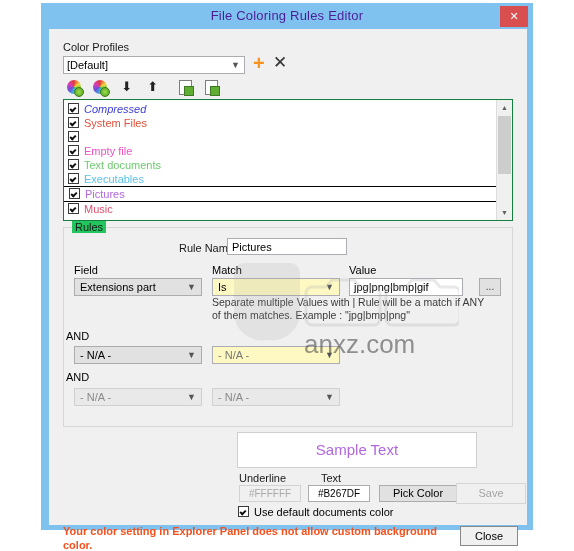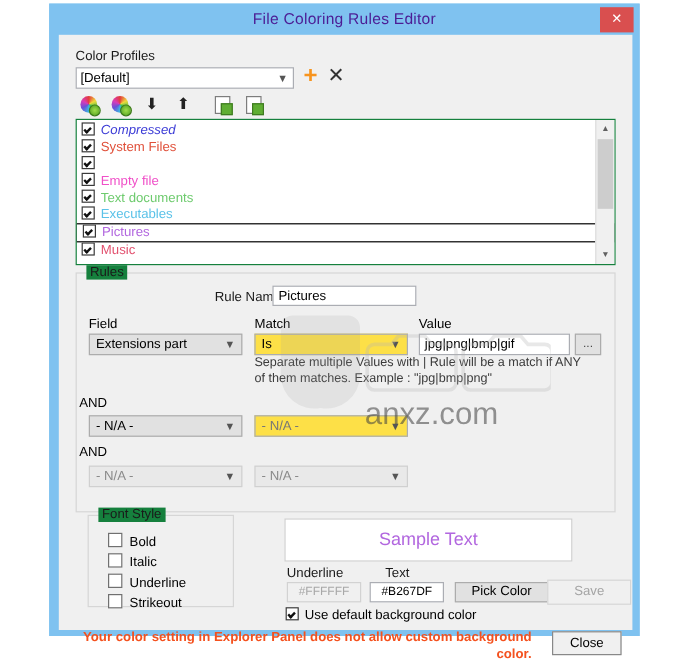--- a/index.html
+++ b/index.html
@@ -64,35 +64,35 @@
   .vscroll{position:absolute;right:0;top:0;width:15px;height:100%;background:#F0F0F0;
            border-left:1px solid #DDD;}
   .vscroll .ar{position:absolute;left:0;width:15px;height:15px;text-align:center;
                font-size:7px;line-height:15px;color:#606060;cursor:pointer;}
   .vscroll .up{top:0;} .vscroll .dn{bottom:0;}
   .vthumb{position:absolute;left:1px;top:16px;width:13px;height:58px;background:#CDCDCD;
           cursor:pointer;}
 
   
   .group{position:absolute;border:1px solid #D6D6D6;box-sizing:border-box;}
-  .group > .gtitle{position:absolute;left:8px;top:-7px;background:#15803d;padding:0 3px;
+  .group > .gtitle{position:absolute;left:8px;top:-7px;background:#22c55e;padding:0 3px;
                    font-size:11px;color:#1a1a1a;}
   #rules-group{left:14px;top:198px;width:450px;height:200px;}
   #font-group{left:24px;top:400px;width:122px;height:77px;}
 
   
   .rn-label{position:absolute;left:115px;top:14px;}
   .rn-input{position:absolute;left:163px;top:10px;width:120px;height:17px;background:#fff;
             border:1px solid #ABADB3;box-sizing:border-box;padding:2px 0 0 4px;font-size:11px;}
   .colhead{position:absolute;font-size:11px;}
   .ddl{position:absolute;height:18px;box-sizing:border-box;background:#E1E1E1;
        border:1px solid #ACACAC;font-size:11px;padding:2px 0 0 5px;}
   .ddl .arrow{position:absolute;right:5px;top:3px;font-size:9px;color:#555;}
   .ddl.flat{background:#E9E9E9;border:1px solid #D0D0D0;color:#8a8a8a;}
-  .ddl.white{background:#fde047;border:1px solid #ABADB3;}
+  .ddl.white{background:#fef9c3;border:1px solid #ABADB3;}
   .vinput{position:absolute;height:18px;background:#fff;border:1px solid #ABADB3;
           box-sizing:border-box;padding:2px 0 0 4px;font-size:11px;}
   .dots{position:absolute;width:22px;height:18px;background:#E1E1E1;border:1px solid #ACACAC;
         box-sizing:border-box;text-align:center;font-size:10px;line-height:16px;color:#444;cursor:pointer;}
   .hint{position:absolute;left:148px;top:68px;width:280px;font-size:10.5px;color:#3b3b3b;
         line-height:13px;}
   .andlbl{position:absolute;left:2px;font-size:11px;}
 
   
   .fsrow{position:absolute;left:16px;font-size:11px;}
@@ -114,21 +114,21 @@
   .pick{position:absolute;left:330px;top:456px;width:78px;height:17px;background:#E1E1E1;
         border:1px solid #ACACAC;box-sizing:border-box;text-align:center;font-size:11px;
         line-height:15px;cursor:pointer;}
   .usedef{position:absolute;left:189px;top:477px;font-size:11px;}
   .savebtn{position:absolute;left:407px;top:454px;width:70px;height:21px;background:#F0F0F0;
            border:1px solid #D6D6D6;box-sizing:border-box;text-align:center;
            line-height:19px;font-size:11px;color:#A4A4A4;}
 
   
   .warn{position:absolute;left:14px;top:495px;width:380px;font-size:11px;color:#F4511E;
-        line-height:14px;font-weight:bold;text-align:right;}
+        line-height:14px;font-weight:bold;}
   .closebtm{position:absolute;left:411px;top:497px;width:58px;height:20px;background:#F0F0F0;
             border:1px solid #888;box-sizing:border-box;text-align:center;line-height:18px;
             font-size:11px;cursor:pointer;}
 
   
   .wm{position:absolute;left:175px;top:228px;width:235px;height:100px;
       pointer-events:none;opacity:.30;}
   .wm svg{width:100%;height:100%;}
   .wmtext{position:absolute;left:255px;top:300px;font-size:26px;color:#404040;
           opacity:.55;pointer-events:none;font-family:Liberation Sans, sans-serif;}
@@ -191,21 +191,21 @@
       <span class="colhead" style="left:285px;top:36px">Value</span>
 
       <div class="ddl" style="left:10px;top:50px;width:128px">
         <span>Extensions part</span>
         <span class="arrow">▼</span>
       </div>
       <div class="ddl white" style="left:148px;top:50px;width:128px">
         <span>Is</span>
         <span class="arrow">▼</span>
       </div>
-      <div class="vinput" style="left:285px;top:50px;width:126px">jpg|png|bmp|gif</div>
+      <div class="vinput" style="left:285px;top:50px;width:114px">jpg|png|bmp|gif</div>
       <div class="dots" style="left:415px;top:50px">...</div>
 
       <div class="hint">Separate multiple Values with | Rule will be a match if ANY of them matches. Example : "jpg|bmp|png"</div>
 
       <span class="andlbl" style="top:102px">AND</span>
       <div class="ddl" style="left:10px;top:118px;width:128px">
         <span>- N/A -</span>
         <span class="arrow">▼</span>
       </div>
       <div class="ddl white" style="left:148px;top:118px;width:128px;color:#777">
@@ -217,38 +217,29 @@
       <div class="ddl flat" style="left:10px;top:160px;width:128px">
         <span>- N/A -</span>
         <span class="arrow">▼</span>
       </div>
       <div class="ddl flat" style="left:148px;top:160px;width:128px">
         <span>- N/A -</span>
         <span class="arrow">▼</span>
       </div>
     </div>
 
-    <div class="group" id="font-group">
-      <span class="gtitle">Font Style</span>
-      <div id="font-rows">
-          <div class="fsrow" style="top: 14px;"><span class="fsbox"></span><span>Bold</span></div>
-          <div class="fsrow" style="top: 31px;"><span class="fsbox"></span><span>Italic</span></div>
-          <div class="fsrow" style="top: 48px;"><span class="fsbox"></span><span>Underline</span></div>
-          <div class="fsrow" style="top: 65px;"><span class="fsbox"></span><span>Strikeout</span></div>
-        </div>
-    </div>
 
     <div class="sample" style="color: rgb(178, 103, 223);">Sample Text</div>
     <span class="lbl bg-label">Underline</span>
     <span class="lbl tx-label">Text</span>
     <div class="bg-input">#FFFFFF</div>
     <div class="tx-input">#B267DF</div>
     <div class="pick">Pick Color</div>
     <div class="usedef">
-      <span class="cbx on"></span><span>Use default background color</span>
+      <span class="cbx on"></span><span>Use default documents color</span>
     </div>
     <div class="savebtn">Save</div>
 
     <div class="warn" style="color: rgb(244, 81, 30);">
       <div>Your color setting in Explorer Panel does not allow custom background color.</div>
 
     </div>
     <div class="closebtm">Close</div>
 
     <div class="wm">

